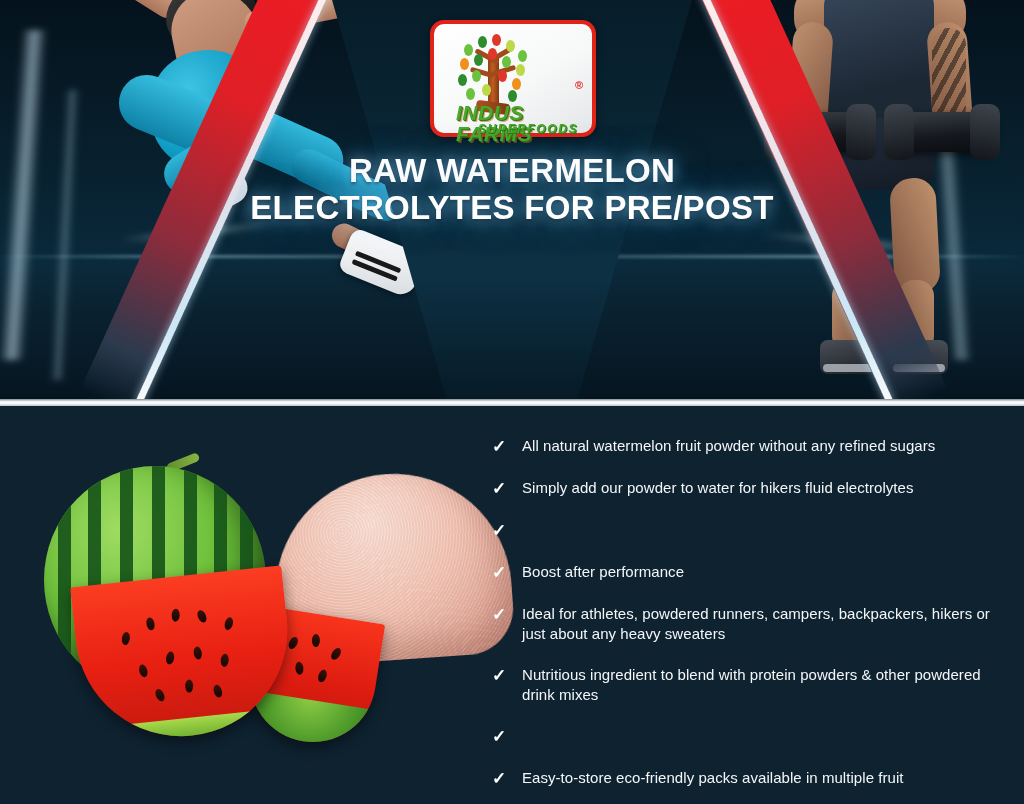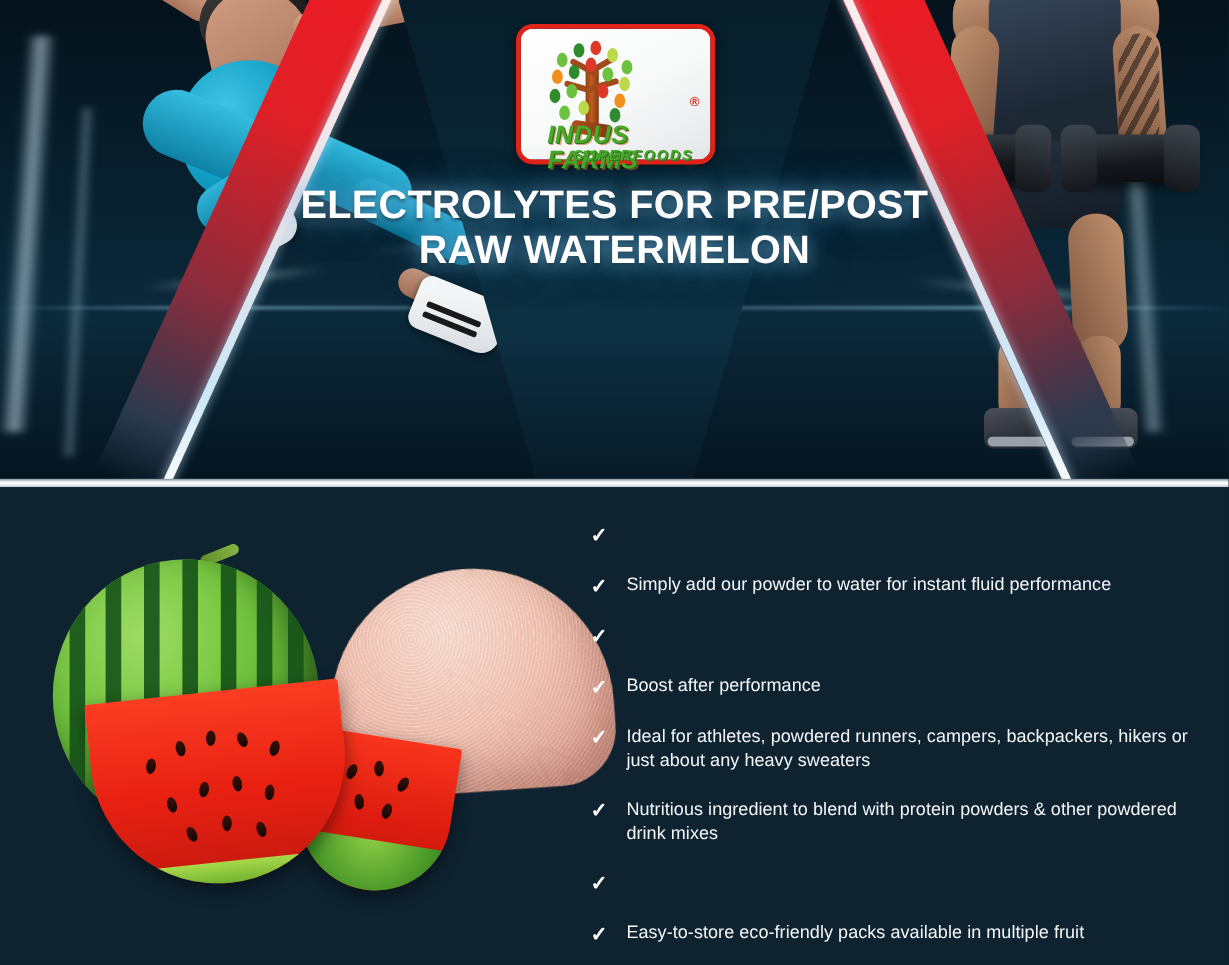--- a/index.html
+++ b/index.html
@@ -318,22 +318,22 @@
         <i class="leaf lg" style="left:14px;top:56px;"></i>
         <i class="leaf ld" style="left:56px;top:58px;"></i>
         <i class="leaf ly" style="left:30px;top:52px;"></i>
       </div>
       <div class="logo-name">INDUS FARMS</div>
       <div class="logo-sub">SUPERFOODS</div>
       <div class="logo-r">®</div>
     </div>
 
     <div class="headline">
+      <span class="hl-line">RAW WATERMELON</span>
       <span class="hl-line">ELECTROLYTES FOR PRE/POST</span>
-      <span class="hl-line">RAW WATERMELON</span>
     </div>
   </div>
 
   <div class="divider"></div>
 
   <div class="bottom">
 
     <div class="melon-wrap">
       <div class="powder"></div>
       <div class="melon-stem"></div>
@@ -365,24 +365,25 @@
         <i class="seed" style="left:142px;top:82px;transform:rotate(12deg);"></i>
         <i class="seed" style="left:74px;top:110px;transform:rotate(-20deg);"></i>
         <i class="seed" style="left:104px;top:104px;transform:rotate(6deg);"></i>
         <i class="seed" style="left:132px;top:112px;transform:rotate(-12deg);"></i>
       </div>
     </div>
 
     <div class="benefits">
       <div class="b-item">
         <span class="b-check">✓</span>
-      </div>
-      <div class="b-item">
-        <span class="b-check">✓</span>
-        <span class="b-text">Simply add our powder to water for instant fluid performance</span>
+        <span class="b-text">All natural watermelon fruit powder without any refined sugars</span>
+      </div>
+      <div class="b-item">
+        <span class="b-check">✓</span>
+        <span class="b-text">Simply add our powder to water for hikers fluid electrolytes</span>
       </div>
       <div class="b-item">
         <span class="b-check">✓</span>
       </div>
       <div class="b-item">
         <span class="b-check">✓</span>
         <span class="b-text">Boost after performance</span>
       </div>
       <div class="b-item">
         <span class="b-check">✓</span>

